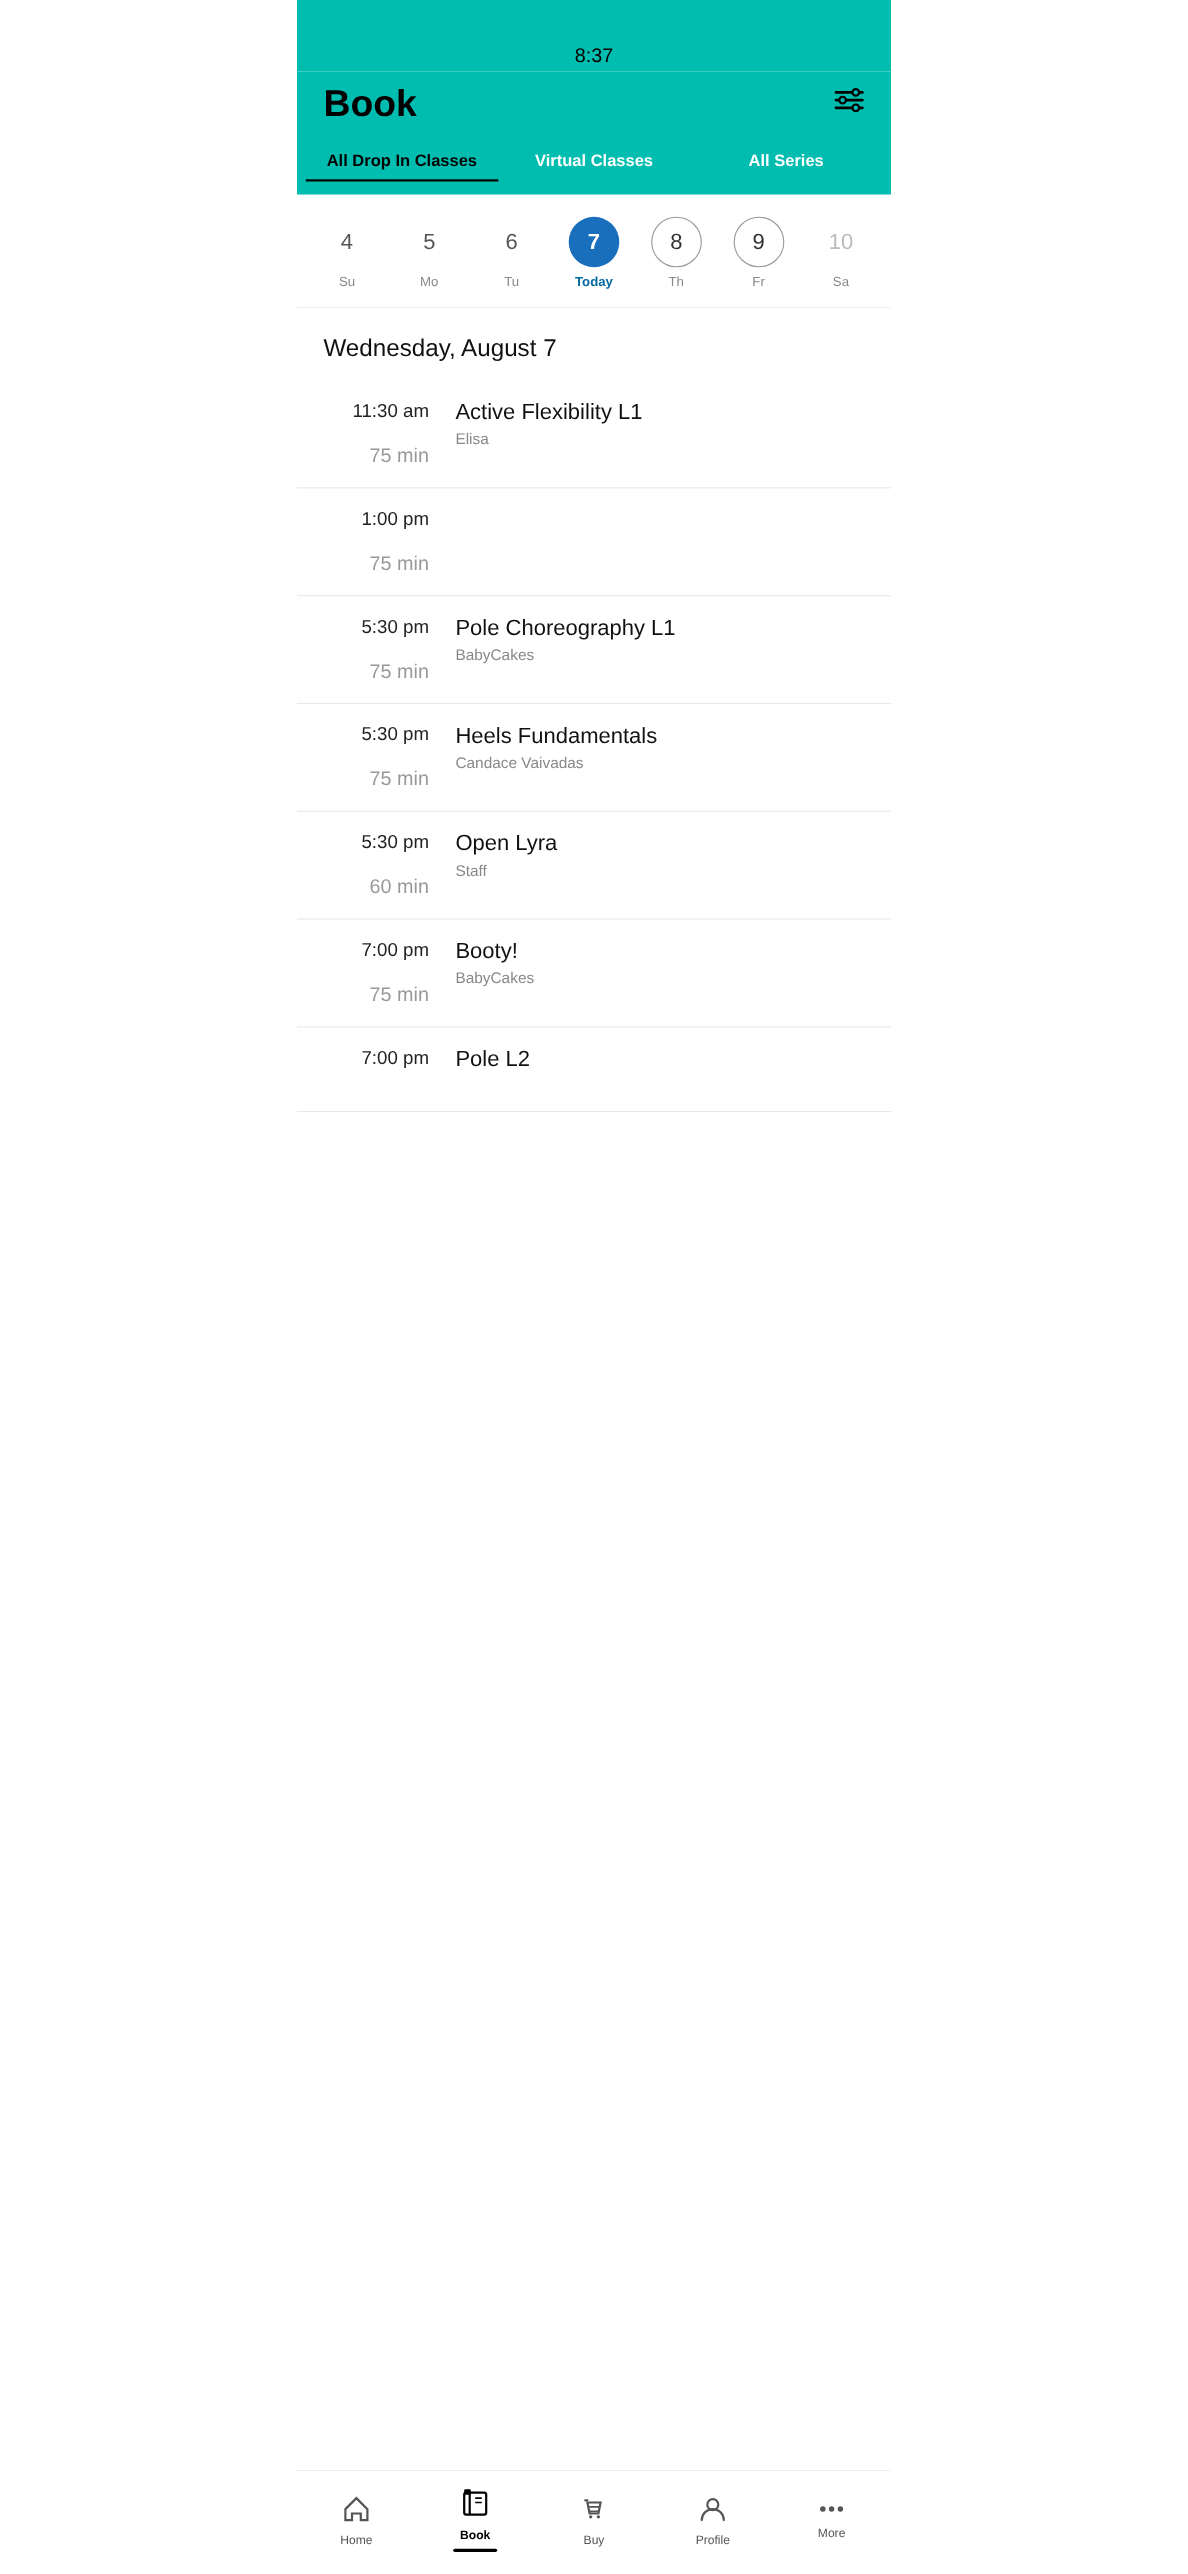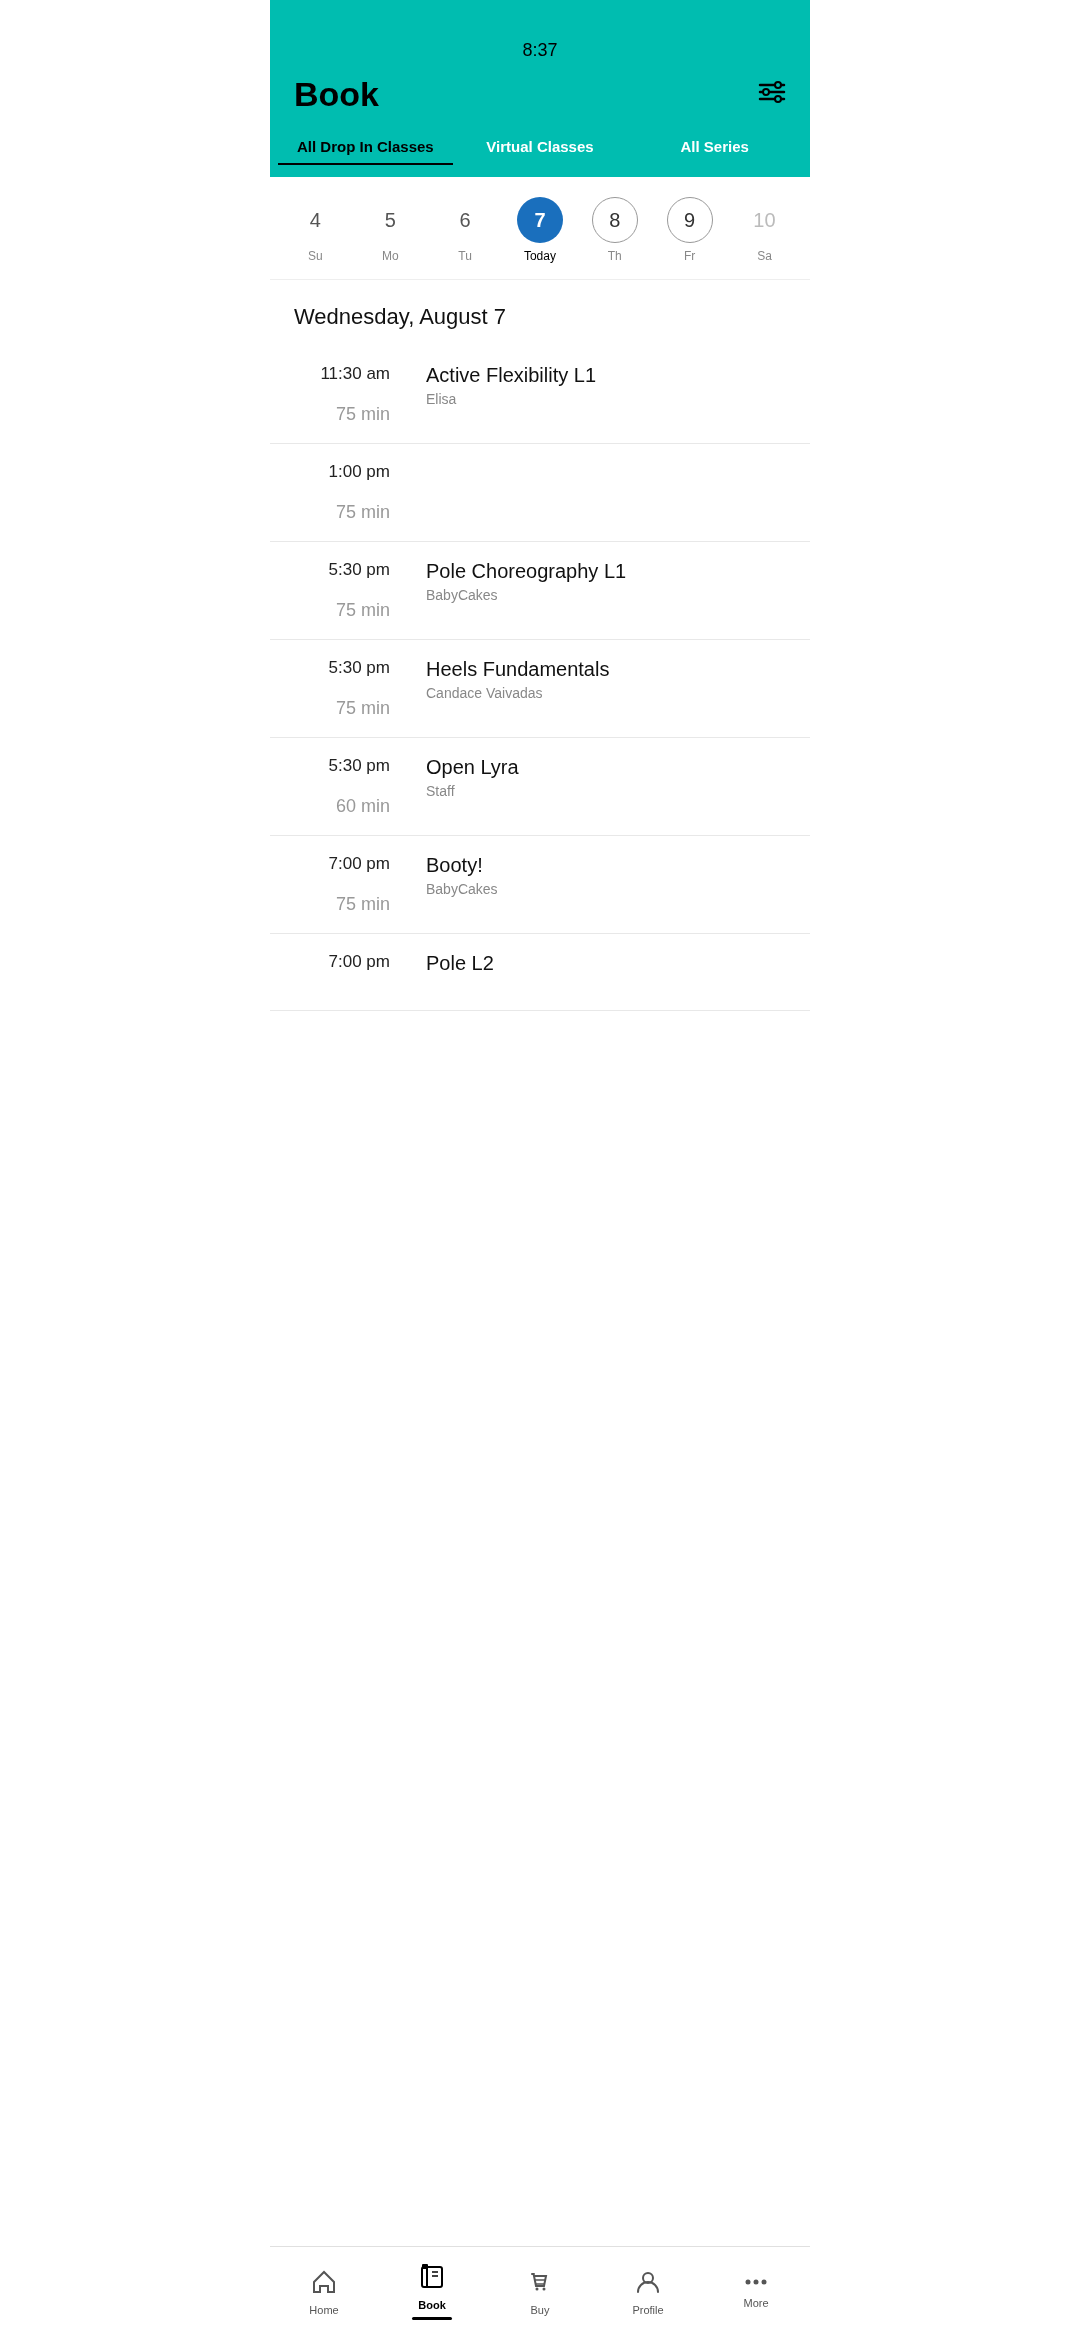--- a/index.html
+++ b/index.html
@@ -106,43 +106,42 @@
       color: #333;
     }
     .day-number.faded {
       color: #bbb;
     }
     .day-label {
       font-size: 12px;
       color: #888;
     }
     .day-label.selected {
-      color: #000000;
-      font-weight: 400;
+      color: #0369a1;
+      font-weight: 700;
     }
 
     
     .date-heading {
       padding: 24px 24px 16px;
       font-size: 22px;
       font-weight: 400;
       color: #111;
     }
 
     
     .class-list {
       padding: 0 0 80px;
     }
     .class-item {
       display: flex;
       align-items: flex-start;
       padding: 18px 24px;
       border-bottom: 1px solid #e8e8e8;
       cursor: pointer;
-      gap: 12px;
     }
     .class-time {
       width: 120px;
       flex-shrink: 0;
       text-align: right;
       padding-right: 24px;
     }
     .class-time-main {
       font-size: 17px;
       color: #222;

